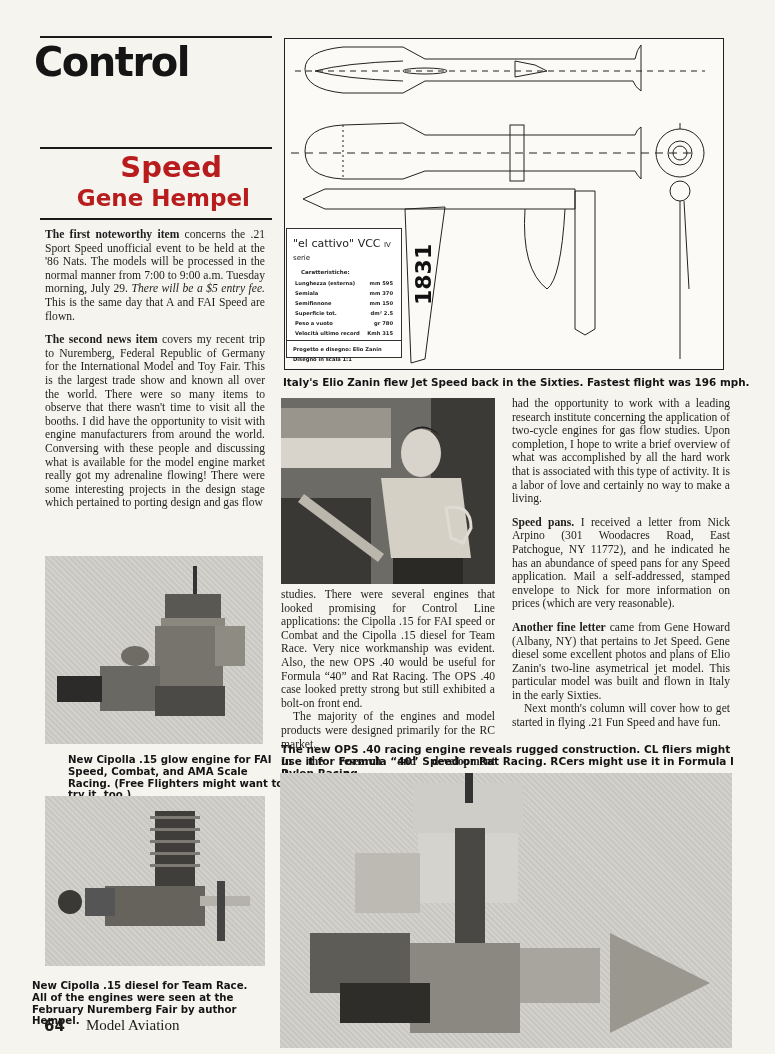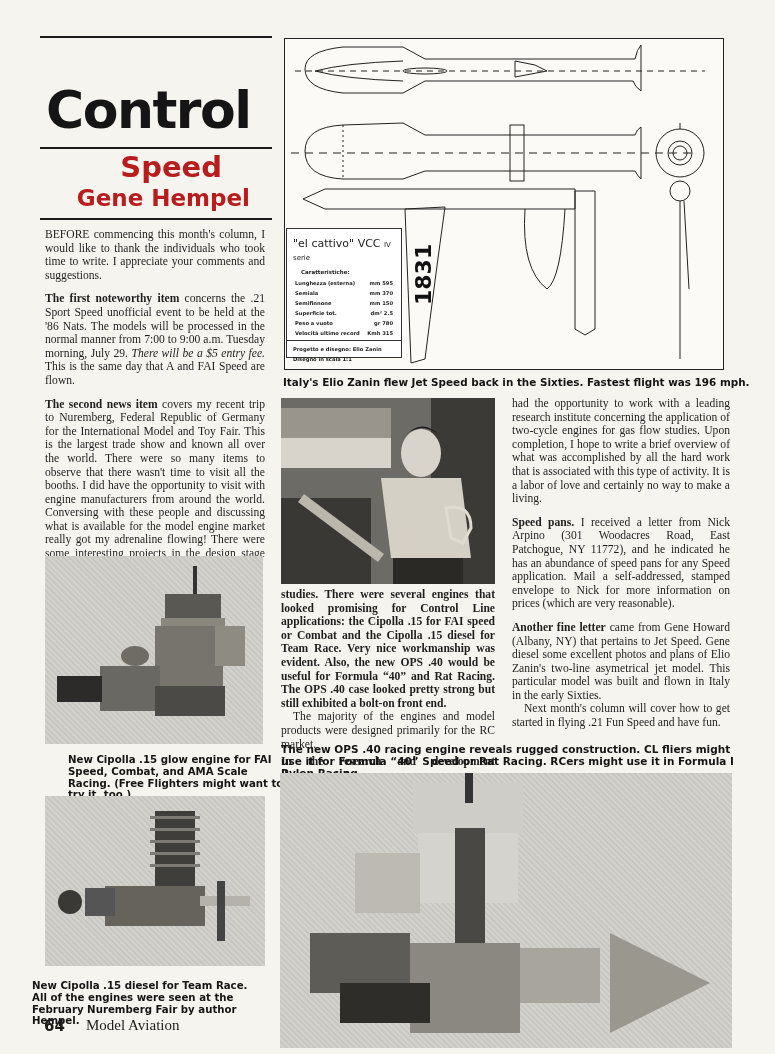--- a/index.html
+++ b/index.html
@@ -6,23 +6,23 @@
   body {
     width: 775px; height: 1054px; position: relative; overflow: hidden;
     background: #f6f4ef;
     font-family: "Liberation Serif", "DejaVu Serif", serif;
     color: #1c1c1c;
   }
 
   
   .rule { position: absolute; height: 2px; background: #1a1a1a; }
   .title-main {
-    position: absolute; left: 46px; top: 38px; width: 240px;
+    position: absolute; left: 34px; top: 38px; width: 240px;
     font-family: "DejaVu Sans", sans-serif; font-weight: bold;
-    font-size: 52px; line-height: 49px; letter-spacing: -1.5px; color: #151515; margin-top: 48px;
+    font-size: 40px; line-height: 49px; letter-spacing: -1.5px; color: #151515;
   }
   .title-sub {
     position: absolute; left: 40px; width: 230px; text-align: right;
     font-family: "DejaVu Sans", sans-serif; font-weight: bold; color: #b91c1c;
   }
 
   
   .col {
     position: absolute; font-size: 11.6px; line-height: 13.6px;
     text-align: justify; color: #1e1e1e;
@@ -68,21 +68,20 @@
 <div class="rule" style="left:40px;top:36px;width:232px;"></div>
 <div class="title-main">
   <div>Control</div>
 </div>
 <div class="rule" style="left:40px;top:147px;width:232px;"></div>
 <div class="title-sub" style="top:150px;font-size:29px;padding-right:48px;box-sizing:border-box;">Speed</div>
 <div class="title-sub" style="top:185px;font-size:23px;padding-right:20px;box-sizing:border-box;">Gene Hempel</div>
 <div class="rule" style="left:40px;top:218px;width:232px;"></div>
 
 <div class="col" style="left:45px;top:228px;width:220px;">
-  <p>BEFORE commencing this month's column, I would like to thank the individuals who took time to write. I appreciate your comments and suggestions.</p>
   <p><b>The first noteworthy item</b><span> concerns the .21 Sport Speed unofficial event to be held at the '86 Nats. The models will be processed in the normal manner from 7:00 to 9:00 a.m. Tuesday morning, July 29. </span><i>There will be a $5 entry fee.</i><span> This is the same day that A and FAI Speed are flown.</span></p>
   <p><b>The second news item</b><span> covers my recent trip to Nuremberg, Federal Republic of Germany for the International Model and Toy Fair. This is the largest trade show and known all over the world. There were so many items to observe that there wasn't time to visit all the booths. I did have the opportunity to visit with engine manufacturers from around the world. Conversing with these people and discussing what is available for the model engine market really got my adrenaline flowing! There were some interesting projects in the design stage which pertained to porting design and gas flow</span></p>
 </div>
 
 <div class="plan">
   <svg width="438" height="330" viewBox="0 0 438 330">
     <g fill="none" stroke="#222" stroke-width="1">
 
       <path d="M20 30 Q20 12 58 8 L118 8 L140 20 L350 20 Q352 10 356 6 L356 52 Q350 48 348 42 L140 42 L118 54 L58 54 Q20 50 20 30 Z"></path>
       <path d="M30 32 Q60 24 118 22"></path>
@@ -159,21 +158,21 @@
     <ellipse cx="140" cy="55" rx="20" ry="24" fill="#d9d4cb"></ellipse>
     <path d="M122 40 Q140 18 160 38 Q150 30 140 30 Q128 32 122 40 Z" fill="#1f1e1c"></path>
     <path d="M100 80 L180 80 L190 160 L110 160 Z" fill="#d4d0c6"></path>
     <rect x="112" y="160" width="70" height="26" fill="#2a2926"></rect>
     <line x1="20" y1="100" x2="100" y2="160" stroke="#bcb7ad" stroke-width="10"></line>
     <path d="M165 110 Q190 105 190 130 L182 145 L170 140 Z" fill="none" stroke="#e0dbd2" stroke-width="3"></path>
   </svg>
 </div>
 
 <div class="col" style="left:281px;top:588px;width:214px;">
-  <p class="cont" style="text-indent:0;font-weight:bold;">studies. There were several engines that looked promising for Control Line applications: the Cipolla .15 for FAI speed or Combat and the Cipolla .15 diesel for Team Race. Very nice workmanship was evident. Also, the new OPS .40 would be useful for Formula “40” and Rat Racing. The OPS .40 case looked pretty strong but still exhibited a bolt-on front end.</p>
+  <p class="cont" style="text-indent:0;">studies. There were several engines that looked promising for Control Line applications: the Cipolla .15 for FAI speed or Combat and the Cipolla .15 diesel for Team Race. Very nice workmanship was evident. Also, the new OPS .40 would be useful for Formula “40” and Rat Racing. The OPS .40 case looked pretty strong but still exhibited a bolt-on front end.</p>
   <p class="cont">The majority of the engines and model products were designed primarily for the RC market.</p>
   <p style="margin-top:4px;"><b>In the research and development department, I</b></p>
 </div>
 
 <div class="col" style="left:512px;top:397px;width:218px;">
   <p>had the opportunity to work with a leading research institute concerning the application of two-cycle engines for gas flow studies. Upon completion, I hope to write a brief overview of what was accomplished by all the hard work that is associated with this type of activity. It is a labor of love and certainly no way to make a living.</p>
   <p><b>Speed pans.</b><span> I received a letter from Nick Arpino (301 Woodacres Road, East Patchogue, NY 11772), and he indicated he has an abundance of speed pans for any Speed application. Mail a self-addressed, stamped envelope to Nick for more information on prices (which are very reasonable).</span></p>
   <p style="margin-bottom:0;"><b>Another fine letter</b><span> came from Gene Howard (Albany, NY) that pertains to Jet Speed. Gene diesel some excellent photos and plans of Elio Zanin's two-line asymetrical jet model. This particular model was built and flown in Italy in the early Sixties.</span></p>
   <p class="cont" style="margin-bottom:16px;">Next month's column will cover how to get started in flying .21 Fun Speed and have fun.</p>
 </div>

